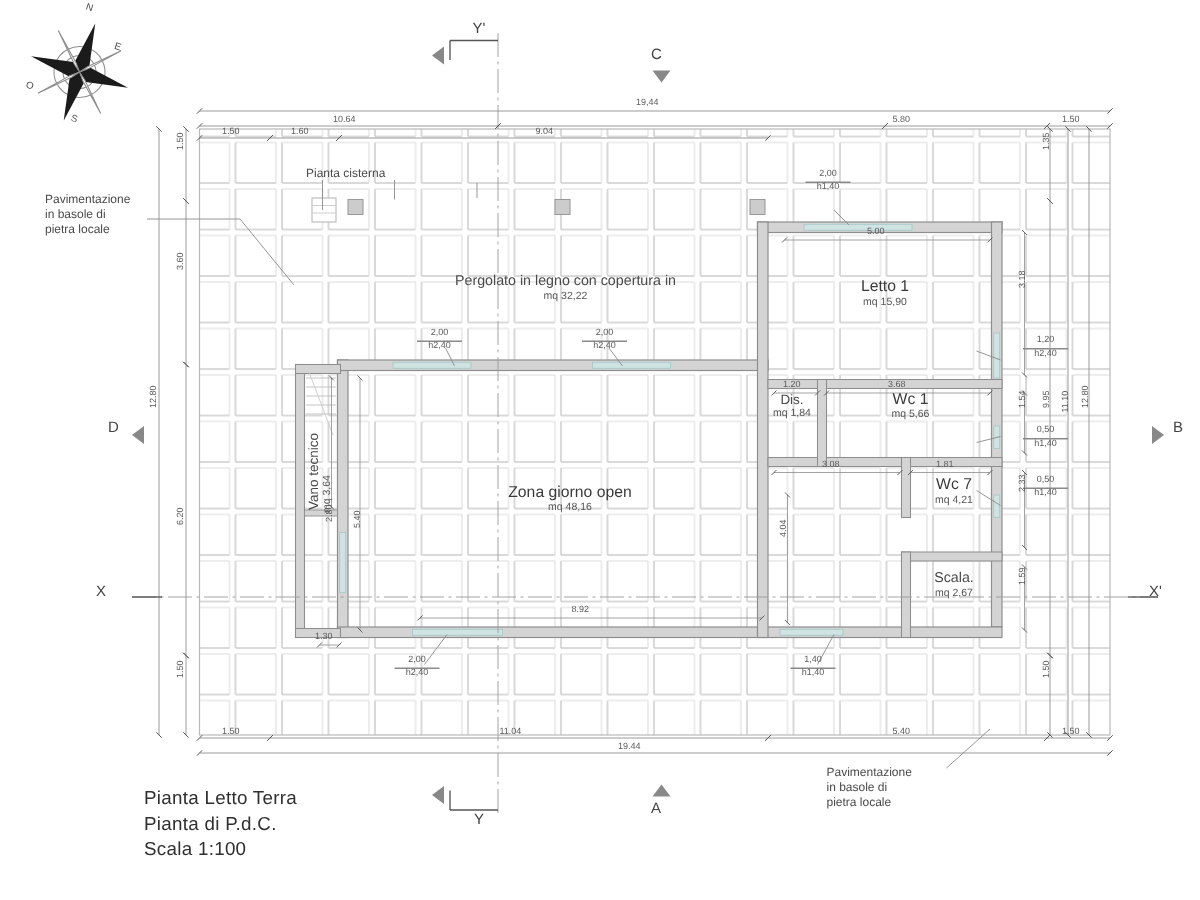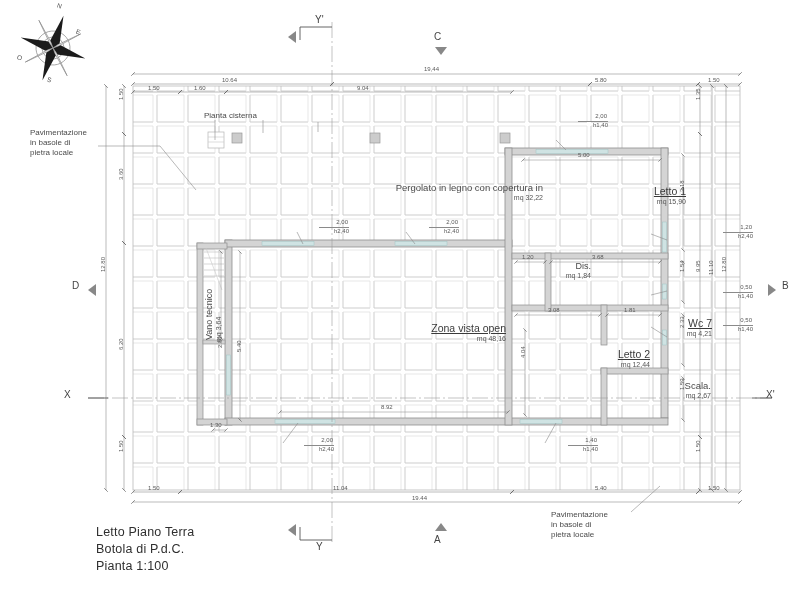--- a/index.html
+++ b/index.html
@@ -3,25 +3,25 @@
 <meta charset="utf-8">
 <style>
   html,body{margin:0;padding:0;background:#ffffff;}
   body{width:800px;height:600px;position:relative;overflow:hidden;
        font-family:"Liberation Sans",sans-serif;color:#3c3c3c;}
   .stage{position:absolute;inset:0;}
   .abs{position:absolute;}
   .txt{font-size:8px;color:#4a4a4a;white-space:nowrap;line-height:1.25;}
   .txt.sm{font-size:6.5px;}
   .txt.md{font-size:9.5px;}
-  .txt.room{font-size:10.5px;color:#3a3a3a;text-decoration:underline;}
+  .txt.room{font-size:10.5px;color:#3a3a3a;}
   .txt.area{font-size:7px;color:#555;}
   .txt.dim{font-size:6px;color:#5a5a5a;}
   .txt.mark{font-size:10px;color:#444;}
-  .center{text-align:right;padding-left:41px;}
+  .center{text-align:center;}
   .vtxt{writing-mode:vertical-rl;transform:rotate(180deg);}
   .title{font-size:12.5px;color:#2f2f2f;letter-spacing:.2px;line-height:1.35;}
   svg{display:block;overflow:visible;}
   .leader{stroke:#8a8a8a;stroke-width:.6;fill:none;}
   .tagbox{border-bottom:.6px solid #8a8a8a;padding:0 1px 0 1px;}
 </style>
 </head>
 <body>
 
 <div class="stage">
@@ -226,34 +226,34 @@
   <div class="abs txt mark" style="left:766px;top:389px">X'</div>
   <div class="abs txt mark" style="left:316px;top:541px">Y</div>
   <div class="abs txt mark" style="left:434px;top:534px">A</div>
 
   <div class="abs center" style="left:252px;top:182px;width:250px">
     <div class="txt md">Pergolato in legno con copertura in</div>
     <div class="txt area">mq 32,22</div>
   </div>
 
   <div class="abs center" style="left:295px;top:322px;width:170px">
-    <div class="txt room">Zona vista open</div>
+    <div class="txt room">Zona giorno open</div>
     <div class="txt area">mq 48,16</div>
   </div>
 
   <div class="abs center" style="left:535px;top:185px;width:110px">
     <div class="txt room">Letto 1</div>
     <div class="txt area">mq 15,90</div>
   </div>
 
-  <div class="abs center" style="left:513px;top:348px;width:96px">
-    <div class="txt room">Letto 2</div>
-    <div class="txt area">mq 12,44</div>
-  </div>
-
+
+  <div class="abs center" style="left:562px;top:260px;width:90px">
+    <div class="txt room">Wc 1</div>
+    <div class="txt area">mq 5,66</div>
+  </div>
 
   <div class="abs center" style="left:601px;top:317px;width:70px">
     <div class="txt room">Wc 7</div>
     <div class="txt area">mq 4,21</div>
   </div>
 
   <div class="abs center" style="left:506px;top:261px;width:44px">
     <div class="txt" style="font-size:9px">Dis.</div>
     <div class="txt area">mq 1,84</div>
   </div>
@@ -355,18 +355,18 @@
   <div class="abs txt dim" style="left:624px;top:307px">1.81</div>
   <div class="abs txt dim vtxt" style="left:520px;top:358px;height:0">4.04</div>
 
   <div class="abs txt dim" style="left:210px;top:422px">1.30</div>
   <div class="abs txt dim vtxt" style="left:217px;top:348px;height:0">2.80</div>
   <div class="abs txt dim vtxt" style="left:236px;top:352px;height:0">5.40</div>
 
   <div class="abs txt dim" style="left:381px;top:404px">8.92</div>
 
   <div class="abs" style="left:96px;top:524px">
-    <div class="title">Letto Piano Terra</div>
-    <div class="title">Botola di P.d.C.</div>
-    <div class="title small">Pianta 1:100</div>
+    <div class="title">Pianta Letto Terra</div>
+    <div class="title">Pianta di P.d.C.</div>
+    <div class="title small">Scala 1:100</div>
   </div>
 
 </div>
 
 </body></html>

